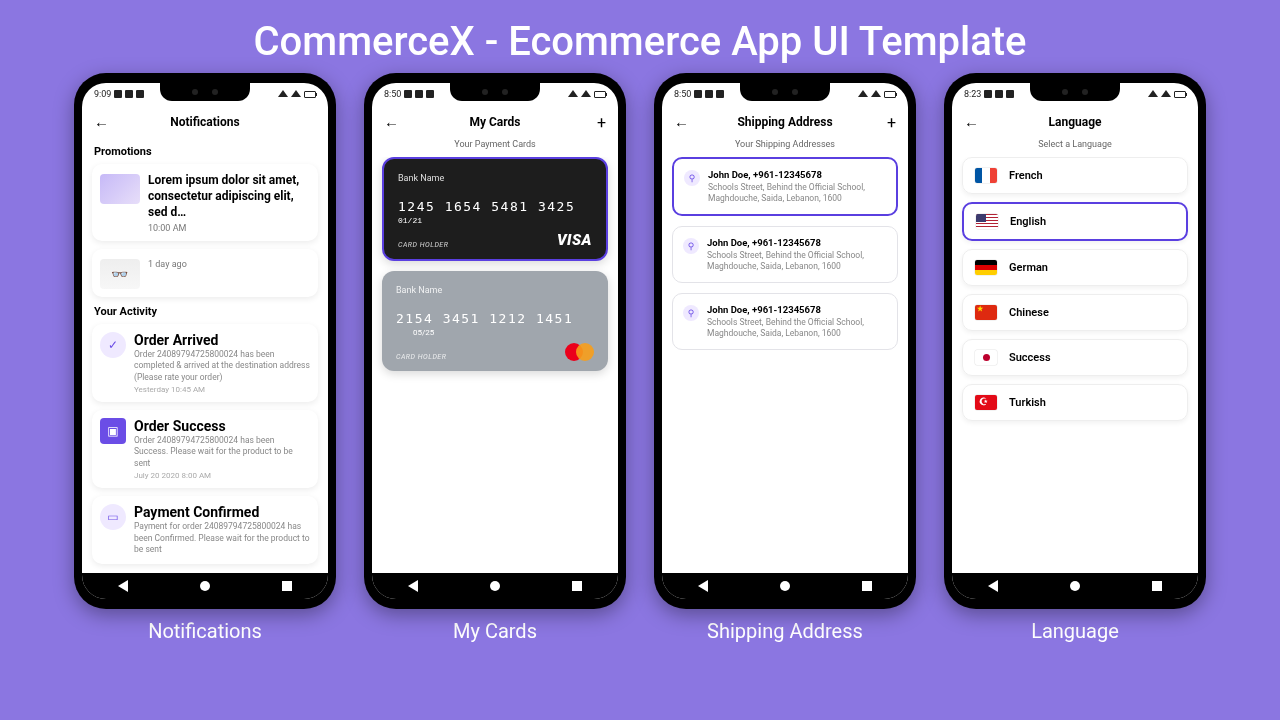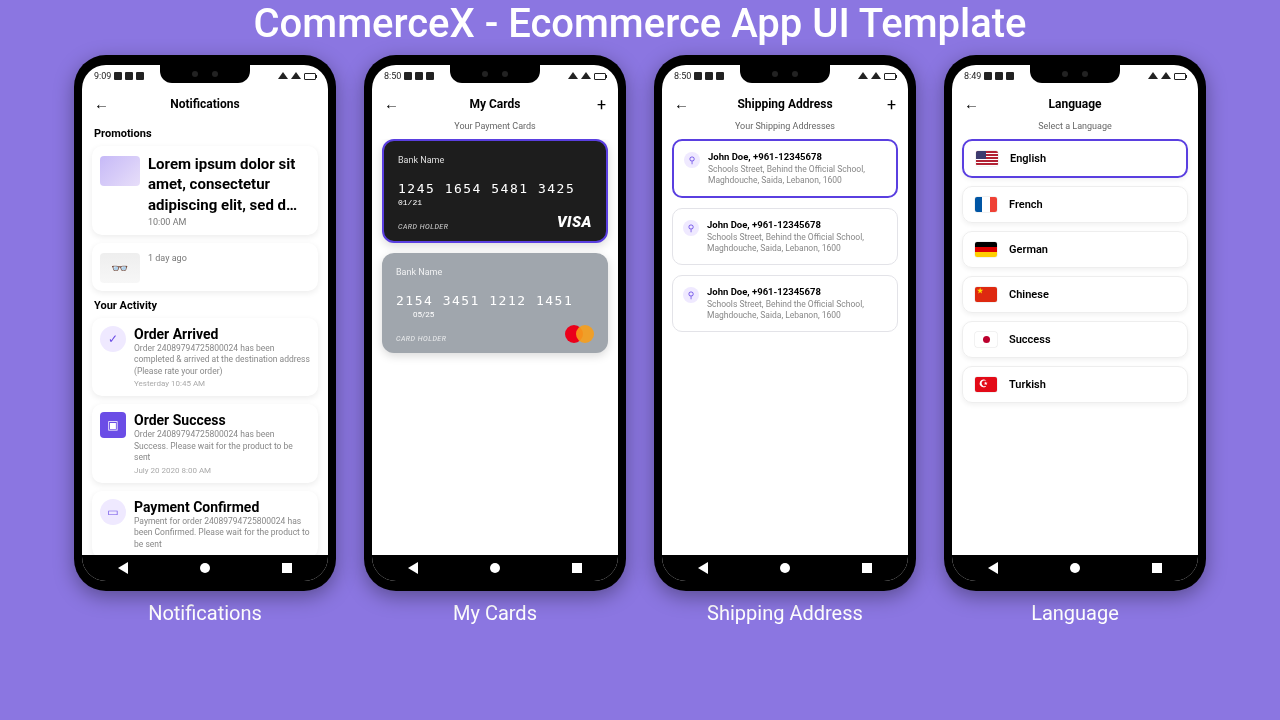--- a/index.html
+++ b/index.html
@@ -8,20 +8,21 @@
     background: #8b76e1;
     width: 1280px;
     height: 720px;
     overflow: hidden;
   }
   .page-title {
     color: #fff;
     text-align: center;
     font-size: 40px;
     font-weight: 500;
+    padding-top: 18px;
     padding-bottom: 8px;
   }
   .phones {
     display: flex;
     justify-content: center;
     gap: 28px;
     padding: 0 60px;
   }
   .phone-col { display:flex; flex-direction:column; align-items:center; }
   .caption { color:#fff; font-size:20px; margin-top:10px; font-weight:400; }
@@ -92,21 +93,21 @@
     box-shadow:0 2px 6px rgba(0,0,0,.08);
     display:flex;
     padding:8px;
     gap:8px;
     margin-bottom:8px;
   }
   .ncard .thumb { width:40px; height:30px; border-radius:4px; background:linear-gradient(135deg,#c6b9f7,#e7def9); flex-shrink:0; margin-top:2px;}
   .ncard .thumb.glasses { background:linear-gradient(#eee,#f7f7f7); display:flex;align-items:center;justify-content:center;}
   .ncard .thumb.glasses::before{content:"👓"; font-size:14px; filter:grayscale(.3);}
   .ncard .txt { flex:1; }
-  .ncard .t1 { font-size:15px; font-weight:700; line-height:1.35; }
+  .ncard .t1 { font-size:12px; font-weight:700; line-height:1.35; }
   .ncard .t2 { font-size:9px; color:#777; margin-top:2px;}
   .acard {
     background:#fff;
     border-radius:10px;
     box-shadow:0 2px 6px rgba(0,0,0,.08);
     display:flex;
     padding:8px;
     gap:8px;
     margin-bottom:8px;
   }
@@ -396,44 +397,44 @@
 
   <div class="phone-col">
     <div class="phone">
       <div class="notch">
           <span class="dot"></span>
           <span class="dot"></span>
         </div>
       <div class="screen">
         <div class="statusbar">
           <div class="left">
-              <span>8:49</span>
+              <span>8:23</span>
               <span class="status-ico"></span>
               <span class="status-ico"></span>
               <span class="status-ico"></span>
             </div>
           <div class="right">
               <span class="tri"></span>
               <span class="tri"></span>
               <span class="battery"></span>
             </div>
         </div>
         <div class="header">
           <span class="back">←</span>
           <span>Language</span>
         </div>
         <div class="subheader">Select a Language</div>
         <div class="content">
+          <div class="langrow">
+            <span class="flag fr"></span>
+            <span>French</span>
+          </div>
           <div class="langrow sel">
             <span class="flag us"></span>
             <span>English</span>
-          </div>
-          <div class="langrow">
-            <span class="flag fr"></span>
-            <span>French</span>
           </div>
           <div class="langrow">
             <span class="flag de"></span>
             <span>German</span>
           </div>
           <div class="langrow">
             <span class="flag cn"></span>
             <span>Chinese</span>
           </div>
           <div class="langrow">

